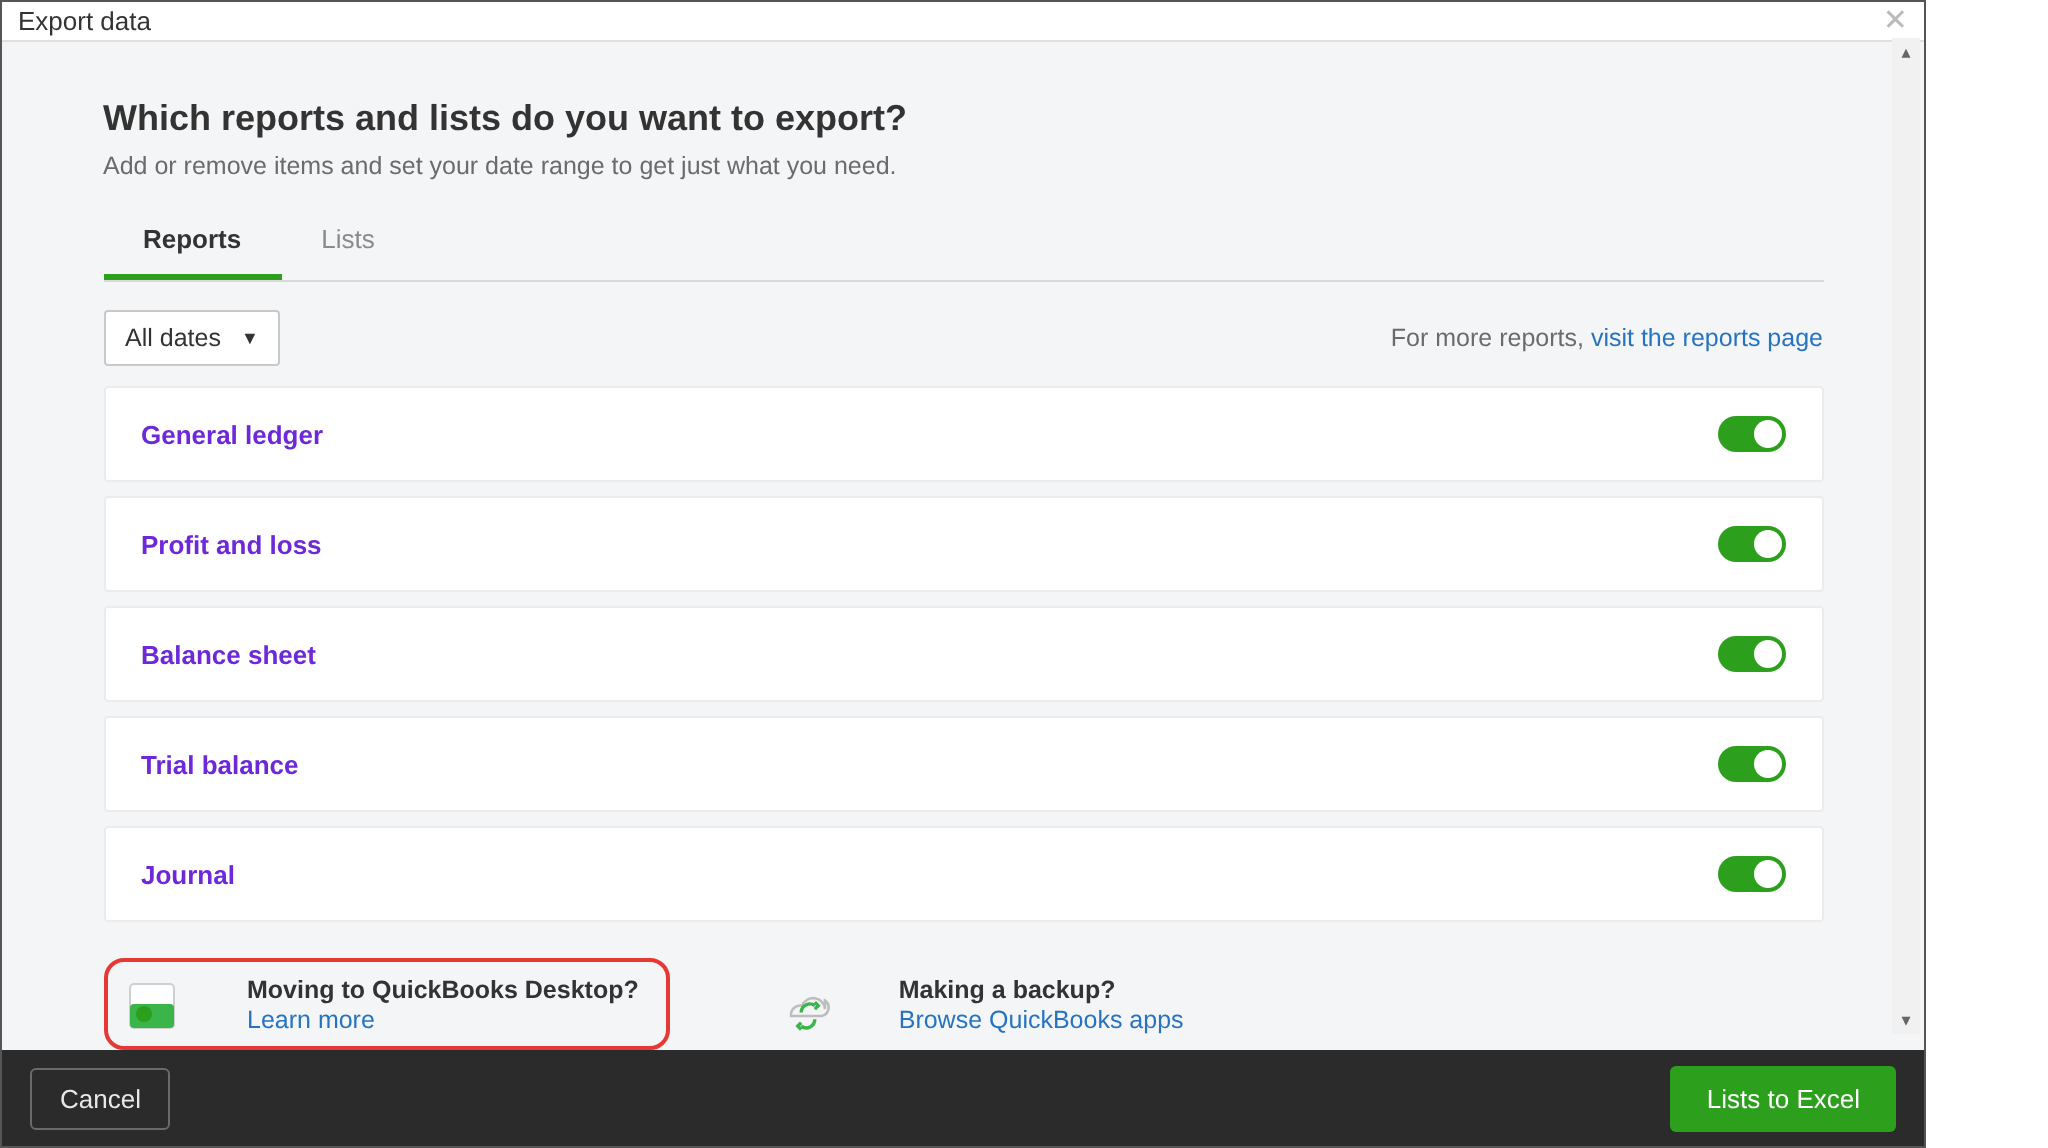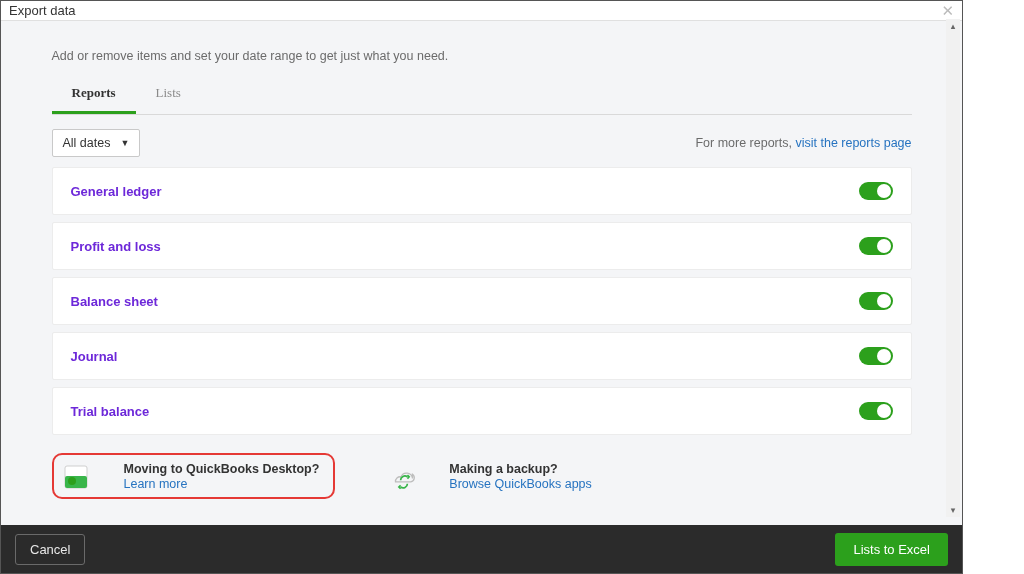--- a/index.html
+++ b/index.html
@@ -25,21 +25,21 @@
     display:flex; justify-content:space-between; align-items:center;
   }
   .titlebar .title { font-size:13px; color:#333; font-weight:500;}
   .titlebar .close { color:#bbb; font-size:15px; cursor:pointer; font-weight:300;}
   .content {
     padding: 28px 0 0 0; height:calc(100% - 20px - 48px); overflow:hidden;
   }
   .inner { width: 860px; margin: 0 auto; }
   .heading { font-size:18px; color:#333; font-weight:600; margin-bottom:6px;}
   .sub { font-size:12.5px; color:#6b6b6b; margin-bottom:14px; }
-  .tabs { border-bottom:1px solid #d9d9d9; display:flex; gap:0;font-family:Liberation Serif, serif; }
+  .tabs { border-bottom:1px solid #d9d9d9; display:flex; gap:0; }
   .tab { padding:8px 20px 10px; font-size:13px; color:#8a8a8a; cursor:pointer; border-bottom:3px solid transparent; }
   .tab.active { color:#333; font-weight:600; border-bottom-color:#2ca01c; }
   .controls-row {
     display:flex; justify-content:space-between; align-items:center;
     margin:14px 0 10px;
   }
   .select {
     background:#fff; border:1px solid #c9c9c9; border-radius:2px;
     font-size:12.5px; color:#333; padding:6px 10px; display:flex; align-items:center; gap:10px;
     cursor:pointer;
@@ -91,20 +91,21 @@
   </div>
 
   <div class="scrollbar">
     <span class="up">▴</span>
     <span class="down">▾</span>
   </div>
 
   <div class="content">
     <div class="inner">
 
+      <div class="heading">Which reports and lists do you want to export?</div>
       <div class="sub">Add or remove items and set your date range to get just what you need.</div>
 
       <div class="tabs">
         <div class="tab active">Reports</div>
         <div class="tab">Lists</div>
       </div>
 
       <div class="controls-row">
         <div class="select">
           <span>All dates</span>
@@ -122,25 +123,25 @@
         </div>
         <div class="row">
           <span class="name">Profit and loss</span>
           <span class="toggle"></span>
         </div>
         <div class="row">
           <span class="name">Balance sheet</span>
           <span class="toggle"></span>
         </div>
         <div class="row">
-          <span class="name">Journal</span>
+          <span class="name">Trial balance</span>
           <span class="toggle"></span>
         </div>
         <div class="row">
-          <span class="name">Trial balance</span>
+          <span class="name">Journal</span>
           <span class="toggle"></span>
         </div>
       </div>
 
       <div class="callouts">
         <div class="callout highlight">
           <span class="icon-box">
             <svg width="34" height="30" viewBox="0 0 34 30">
               <rect x="3" y="5" width="22" height="22" rx="2" fill="#fff" stroke="#cfcfcf"></rect>
               <rect x="3" y="15" width="22" height="12" rx="2" fill="#39b54a"></rect>

